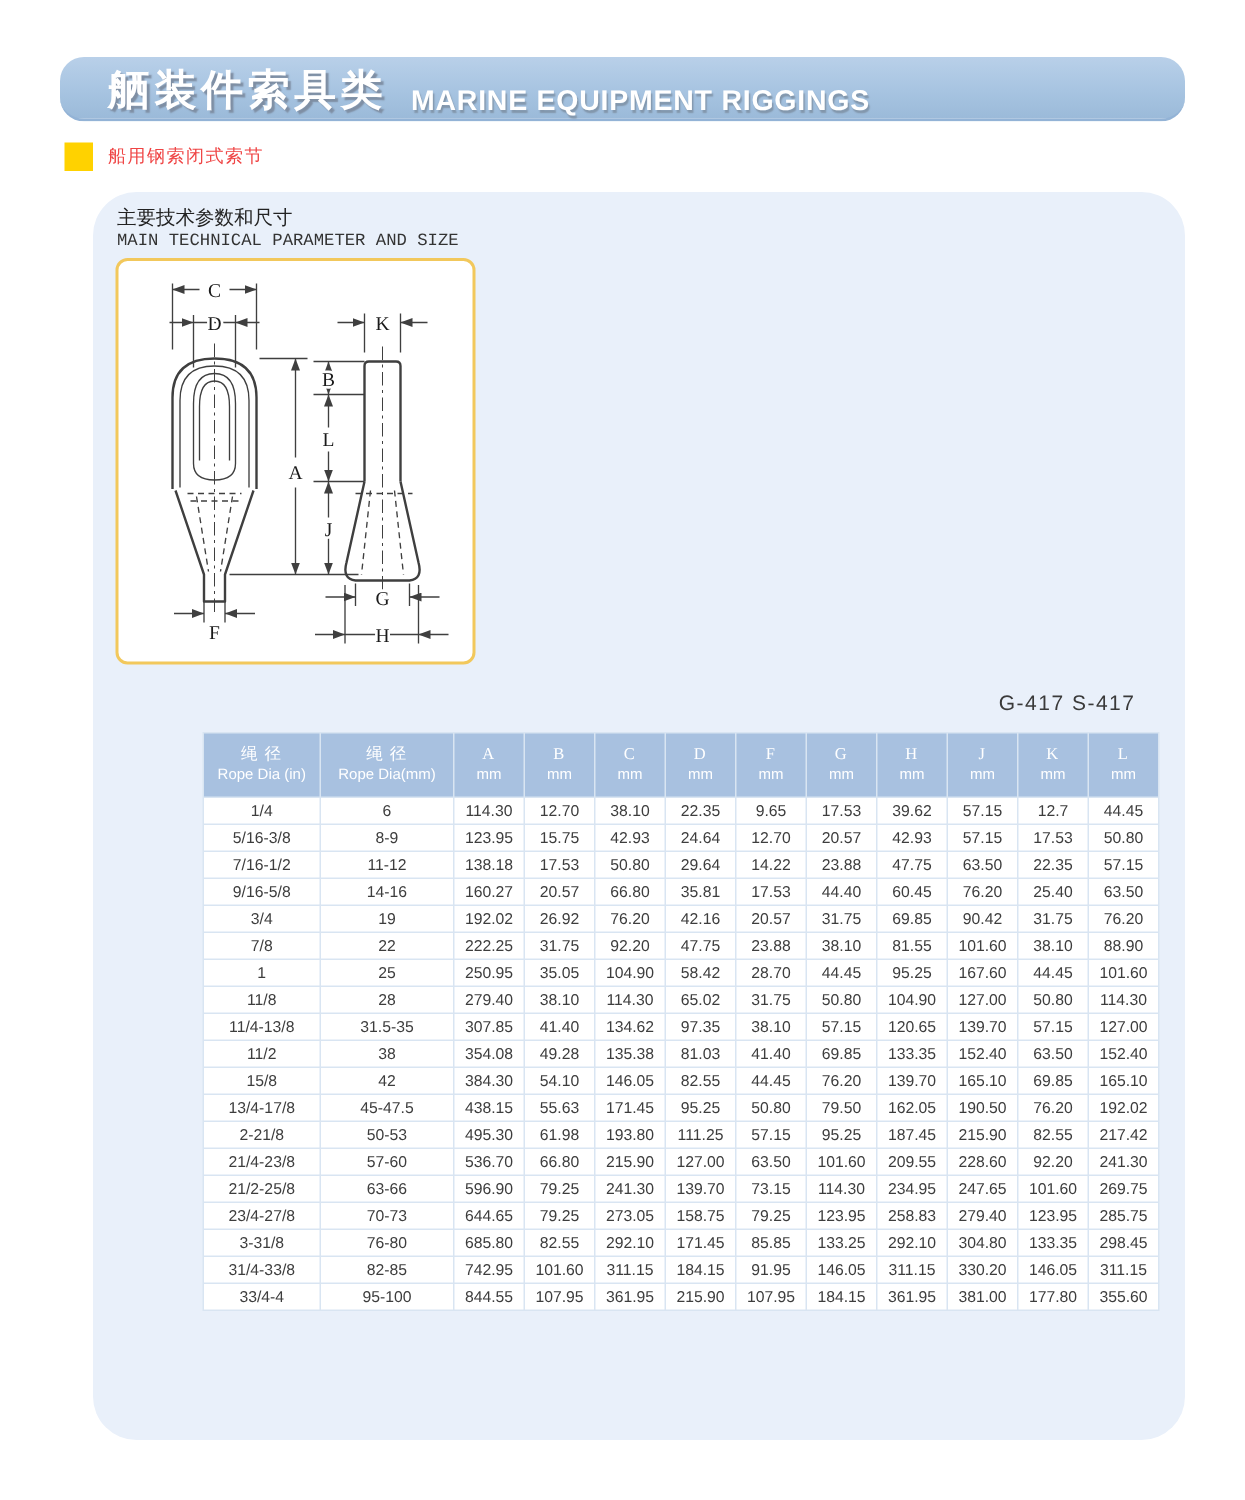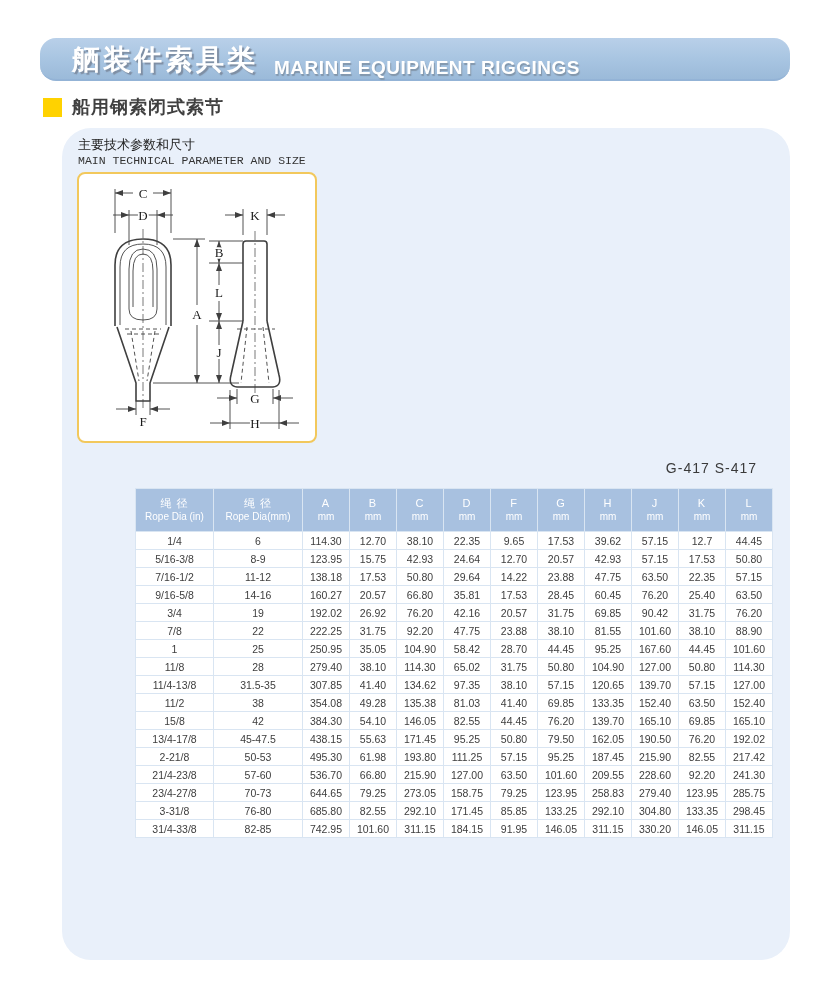--- a/index.html
+++ b/index.html
@@ -12,21 +12,21 @@
         border-bottom:2px solid #93b3d6;
         display:flex;align-items:flex-end;gap:16px;padding-left:32px;border-radius:16px;}
   .band-zh{font-size:28px;font-weight:bold;color:#fff;letter-spacing:3px;
            text-shadow:2px 2px 1px #7e8ea3;white-space:nowrap;}
   .band-en{font-size:19px;font-weight:bold;color:#fff;letter-spacing:.5px;
            text-shadow:1px 2px 1px #8296ab;white-space:nowrap;padding-top:4px;}
 
   
   .section{position:absolute;left:43px;top:95px;display:flex;align-items:center;gap:10px;}
   .bullet{width:19px;height:19px;background:#ffd200;display:inline-block;flex:0 0 auto;}
-  .sec-zh{font-size:18px;font-weight:bold;color:#404040;letter-spacing:1px;white-space:nowrap;}
+  .sec-zh{font-size:12px;font-weight:normal;color:#ef4444;letter-spacing:1px;white-space:nowrap;}
   .sec-en{font-size:12.5px;font-weight:bold;color:#000;padding-top:4px;white-space:nowrap;}
 
   
   .panel{position:absolute;left:62px;top:128px;width:728px;height:832px;background:#e9f0fa;border-radius:29px;}
   .sub-zh{position:absolute;left:16px;top:8px;font-size:13px;color:#222;}
   .sub-en{position:absolute;left:16px;top:26px;font-size:11.5px;color:#333;font-family:Liberation Mono, monospace;}
 
   
   .drawbox{position:absolute;left:15px;top:44px;width:240px;height:271px;box-sizing:border-box;
            background:#fff;border:2px solid #f2c85c;border-radius:8px;
@@ -38,21 +38,21 @@
   .dim{stroke:#3f3f3f;stroke-width:.9;fill:none;}
   .dlab{font:13px "Liberation Serif",serif;fill:#1a1a1a;text-anchor:middle;
         paint-order:stroke;stroke:#fff;stroke-width:3.5px;}
 
   .model{position:absolute;top:332px;right:33px;font-size:14px;color:#3a3a3a;letter-spacing:1px;}
 
   
   table.spec{position:absolute;left:73px;top:360px;width:625px;table-layout:fixed;
              border-collapse:separate;border-spacing:1px;background:#d9e5f2;}
   table.spec th{background:#a8c1e0;color:#fff;font-weight:normal;padding:7px 0 8px;vertical-align:middle;}
-  table.spec .h1{font-size:11px;letter-spacing:1px;line-height:14px;text-align:center;}
+  table.spec .h1{font-size:11px;letter-spacing:1px;line-height:14px;text-align:center;font-family:Liberation Serif, serif;}
   table.spec .h2{font-size:10px;line-height:13px;text-align:center;}
   table.spec td{background:#fff;height:17px;font-size:10.5px;color:#3d3d3d;text-align:center;
                 padding:0;white-space:nowrap;overflow:hidden;}
 </style>
 </head>
 <body>
 
 <div class="page">
 
   <div class="band">
@@ -277,21 +277,21 @@
             <td>57.15</td>
           </tr>
           <tr>
             <td>9/16-5/8</td>
             <td>14-16</td>
             <td>160.27</td>
             <td>20.57</td>
             <td>66.80</td>
             <td>35.81</td>
             <td>17.53</td>
-            <td>28.45</td>
+            <td>44.40</td>
             <td>60.45</td>
             <td>76.20</td>
             <td>25.40</td>
             <td>63.50</td>
           </tr>
           <tr>
             <td>3/4</td>
             <td>19</td>
             <td>192.02</td>
             <td>26.92</td>
@@ -424,20 +424,34 @@
             <td>215.90</td>
             <td>127.00</td>
             <td>63.50</td>
             <td>101.60</td>
             <td>209.55</td>
             <td>228.60</td>
             <td>92.20</td>
             <td>241.30</td>
           </tr>
           <tr>
+            <td>21/2-25/8</td>
+            <td>63-66</td>
+            <td>596.90</td>
+            <td>79.25</td>
+            <td>241.30</td>
+            <td>139.70</td>
+            <td>73.15</td>
+            <td>114.30</td>
+            <td>234.95</td>
+            <td>247.65</td>
+            <td>101.60</td>
+            <td>269.75</td>
+          </tr>
+          <tr>
             <td>23/4-27/8</td>
             <td>70-73</td>
             <td>644.65</td>
             <td>79.25</td>
             <td>273.05</td>
             <td>158.75</td>
             <td>79.25</td>
             <td>123.95</td>
             <td>258.83</td>
             <td>279.40</td>
@@ -465,16 +479,30 @@
             <td>101.60</td>
             <td>311.15</td>
             <td>184.15</td>
             <td>91.95</td>
             <td>146.05</td>
             <td>311.15</td>
             <td>330.20</td>
             <td>146.05</td>
             <td>311.15</td>
           </tr>
+          <tr>
+            <td>33/4-4</td>
+            <td>95-100</td>
+            <td>844.55</td>
+            <td>107.95</td>
+            <td>361.95</td>
+            <td>215.90</td>
+            <td>107.95</td>
+            <td>184.15</td>
+            <td>361.95</td>
+            <td>381.00</td>
+            <td>177.80</td>
+            <td>355.60</td>
+          </tr>
         </tbody>
     </table>
   </div>
 </div>
 
 </body></html>

